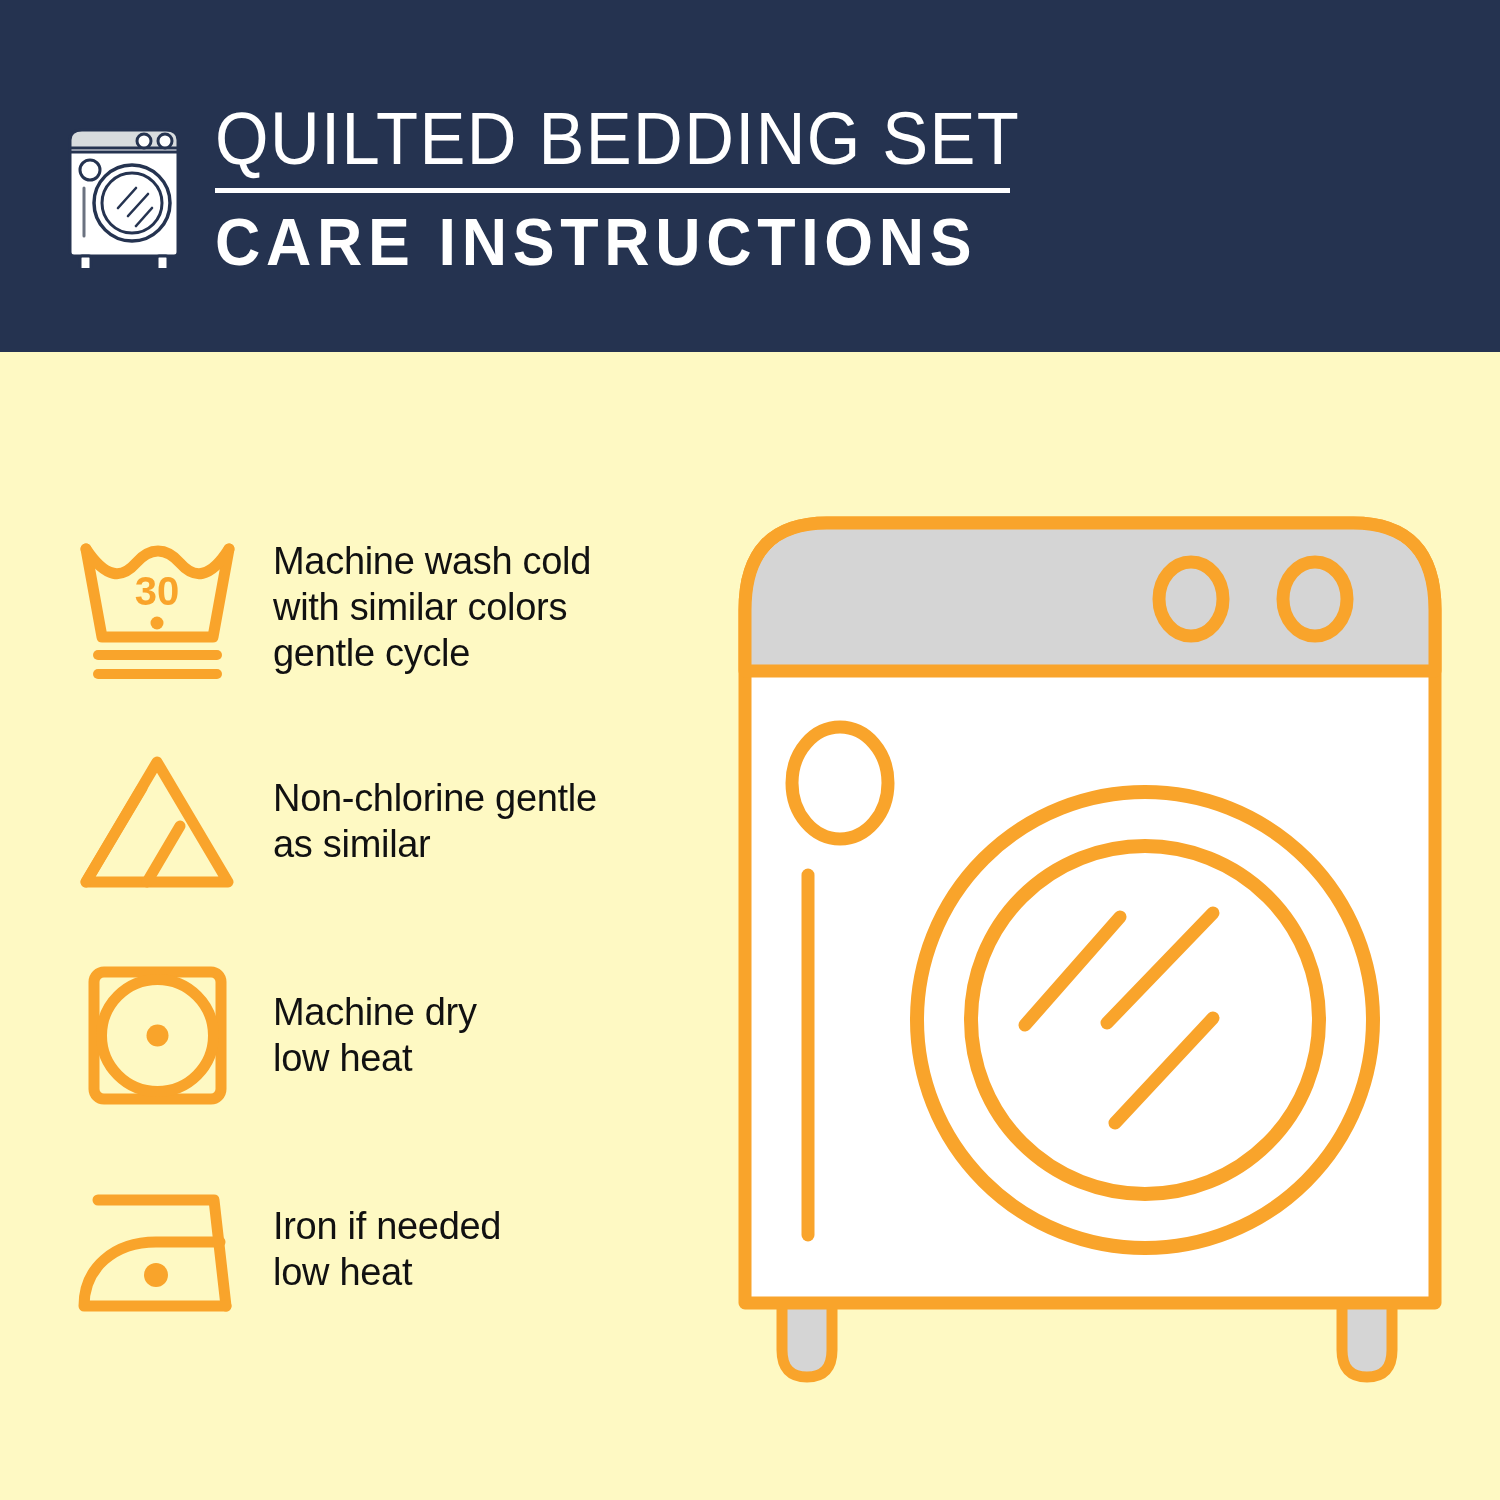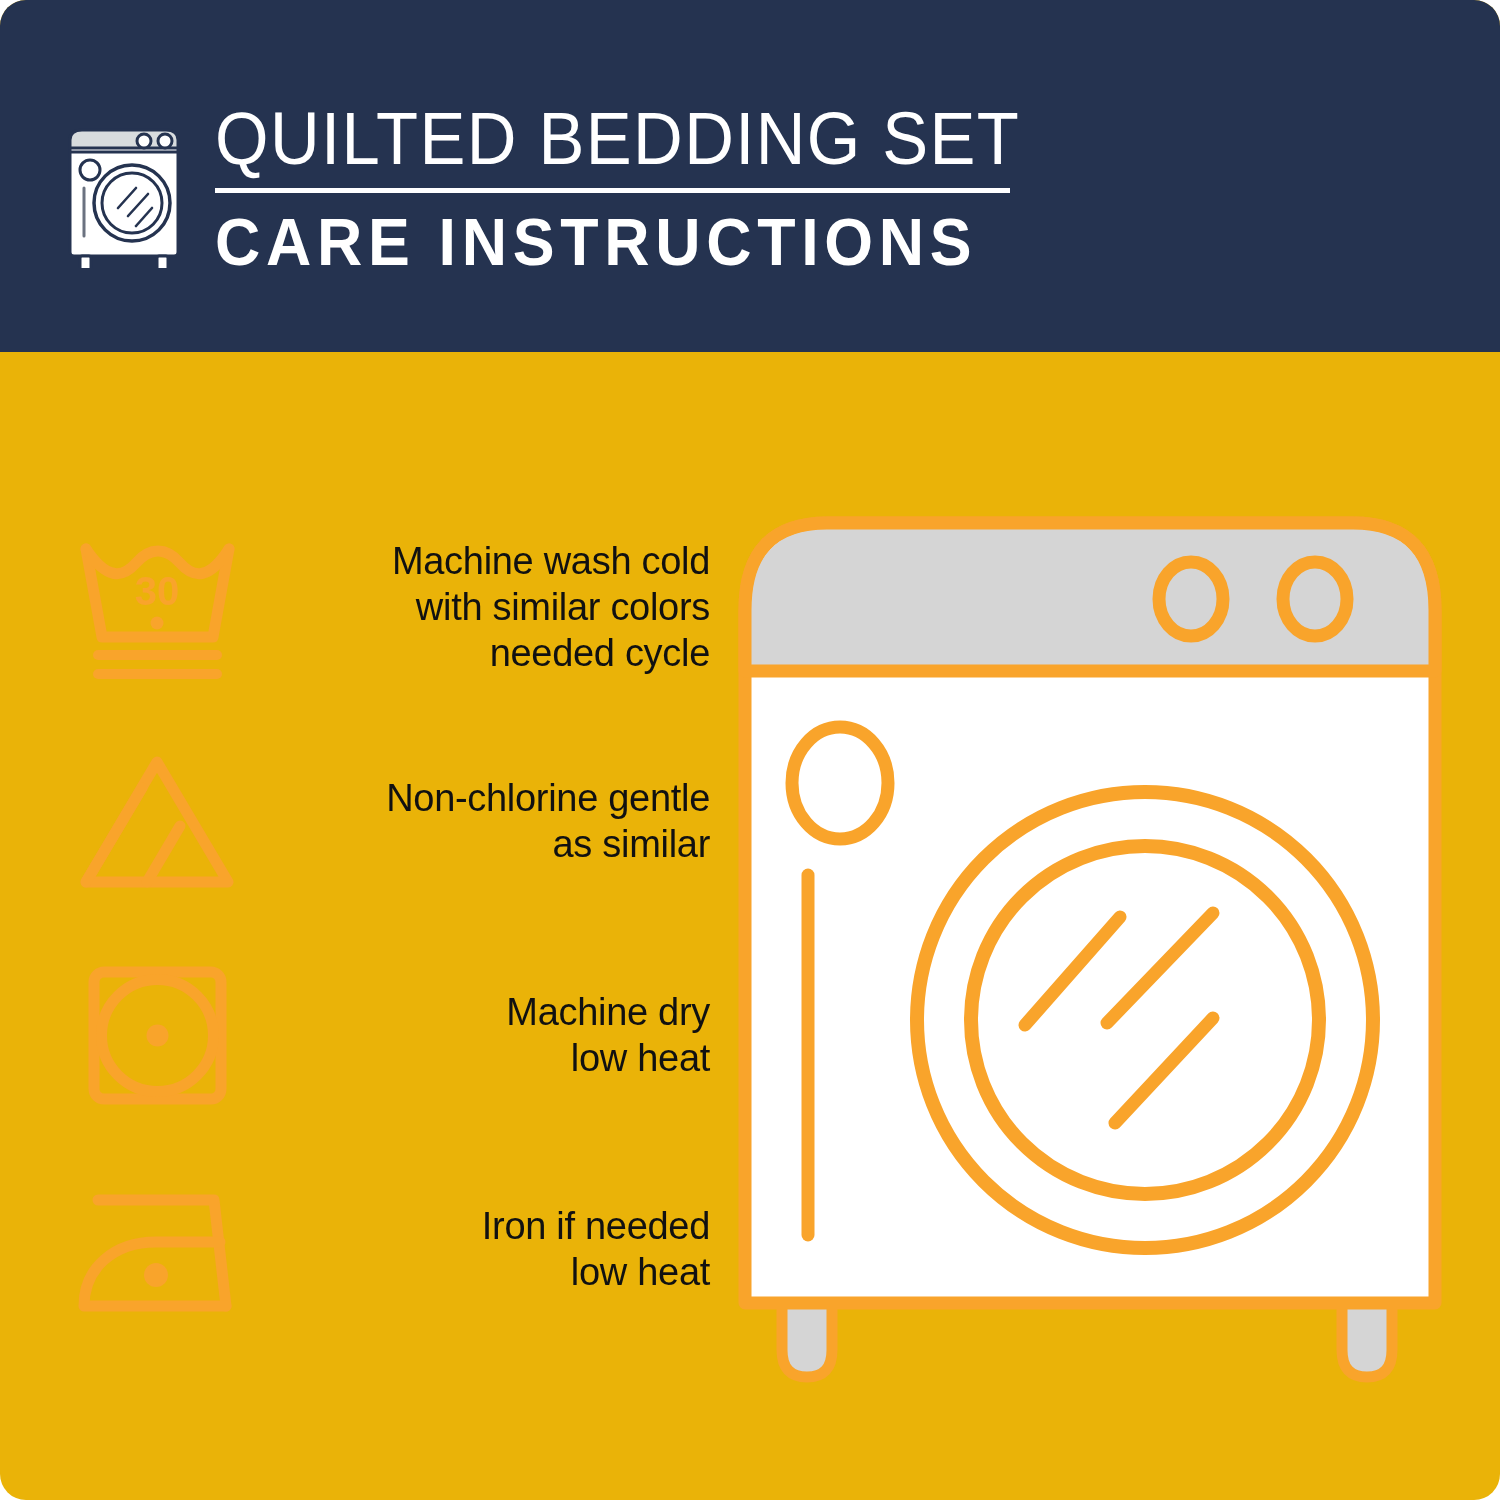--- a/index.html
+++ b/index.html
@@ -7,23 +7,22 @@
     padding: 0;
     background: #ffffff;
   }
   body {
     font-family: "Liberation Sans", sans-serif;
   }
   #page {
     position: relative;
     width: 1500px;
     height: 1500px;
-    background: #eab308;
+    background: #fef9c3;
     overflow: hidden;
-    border-radius: 26px;
   }
 
   
   #header-band {
     position: absolute;
     left: 0; top: 0;
     width: 1500px;
     height: 352px;
     background: #253350;
   }
@@ -88,21 +87,20 @@
     justify-content: flex-start;
   }
   .care-text {
     flex: 1;
     padding-left: 28px;
     font-family: "Liberation Sans", sans-serif;
     font-size: 38px;
     line-height: 46px;
     color: #111111;
     letter-spacing: -0.3px;
-    text-align: right;
   }
   .care-text .line { display: block; white-space: nowrap; }
 
   
   #machine-illustration {
     position: absolute;
     left: 735px;
     top: 495px;
     width: 710px;
     height: 930px;
@@ -165,21 +163,21 @@
 
           <circle cx="87" cy="96" r="6.5" fill="#F9A42B"></circle>
 
           <line x1="28" y1="128" x2="147" y2="128" stroke="#F9A42B" stroke-width="10" stroke-linecap="round"></line>
           <line x1="28" y1="147" x2="147" y2="147" stroke="#F9A42B" stroke-width="10" stroke-linecap="round"></line>
         </svg>
       </div>
       <div class="care-text">
         <span class="line">Machine wash cold</span>
         <span class="line">with similar colors</span>
-        <span class="line">needed cycle</span>
+        <span class="line">gentle cycle</span>
       </div>
     </div>
 
     <div class="care-row">
       <div class="care-symbol">
         <svg width="175" height="150" viewBox="0 0 175 150">
           <g fill="none" stroke="#F9A42B" stroke-width="11" stroke-linecap="round" stroke-linejoin="round">
             <path d="M87 16 L158 136 L16 136 Z"></path>
             <line x1="72" y1="42" x2="16" y2="136"></line>
             <line x1="110" y1="80" x2="77" y2="136"></line>

